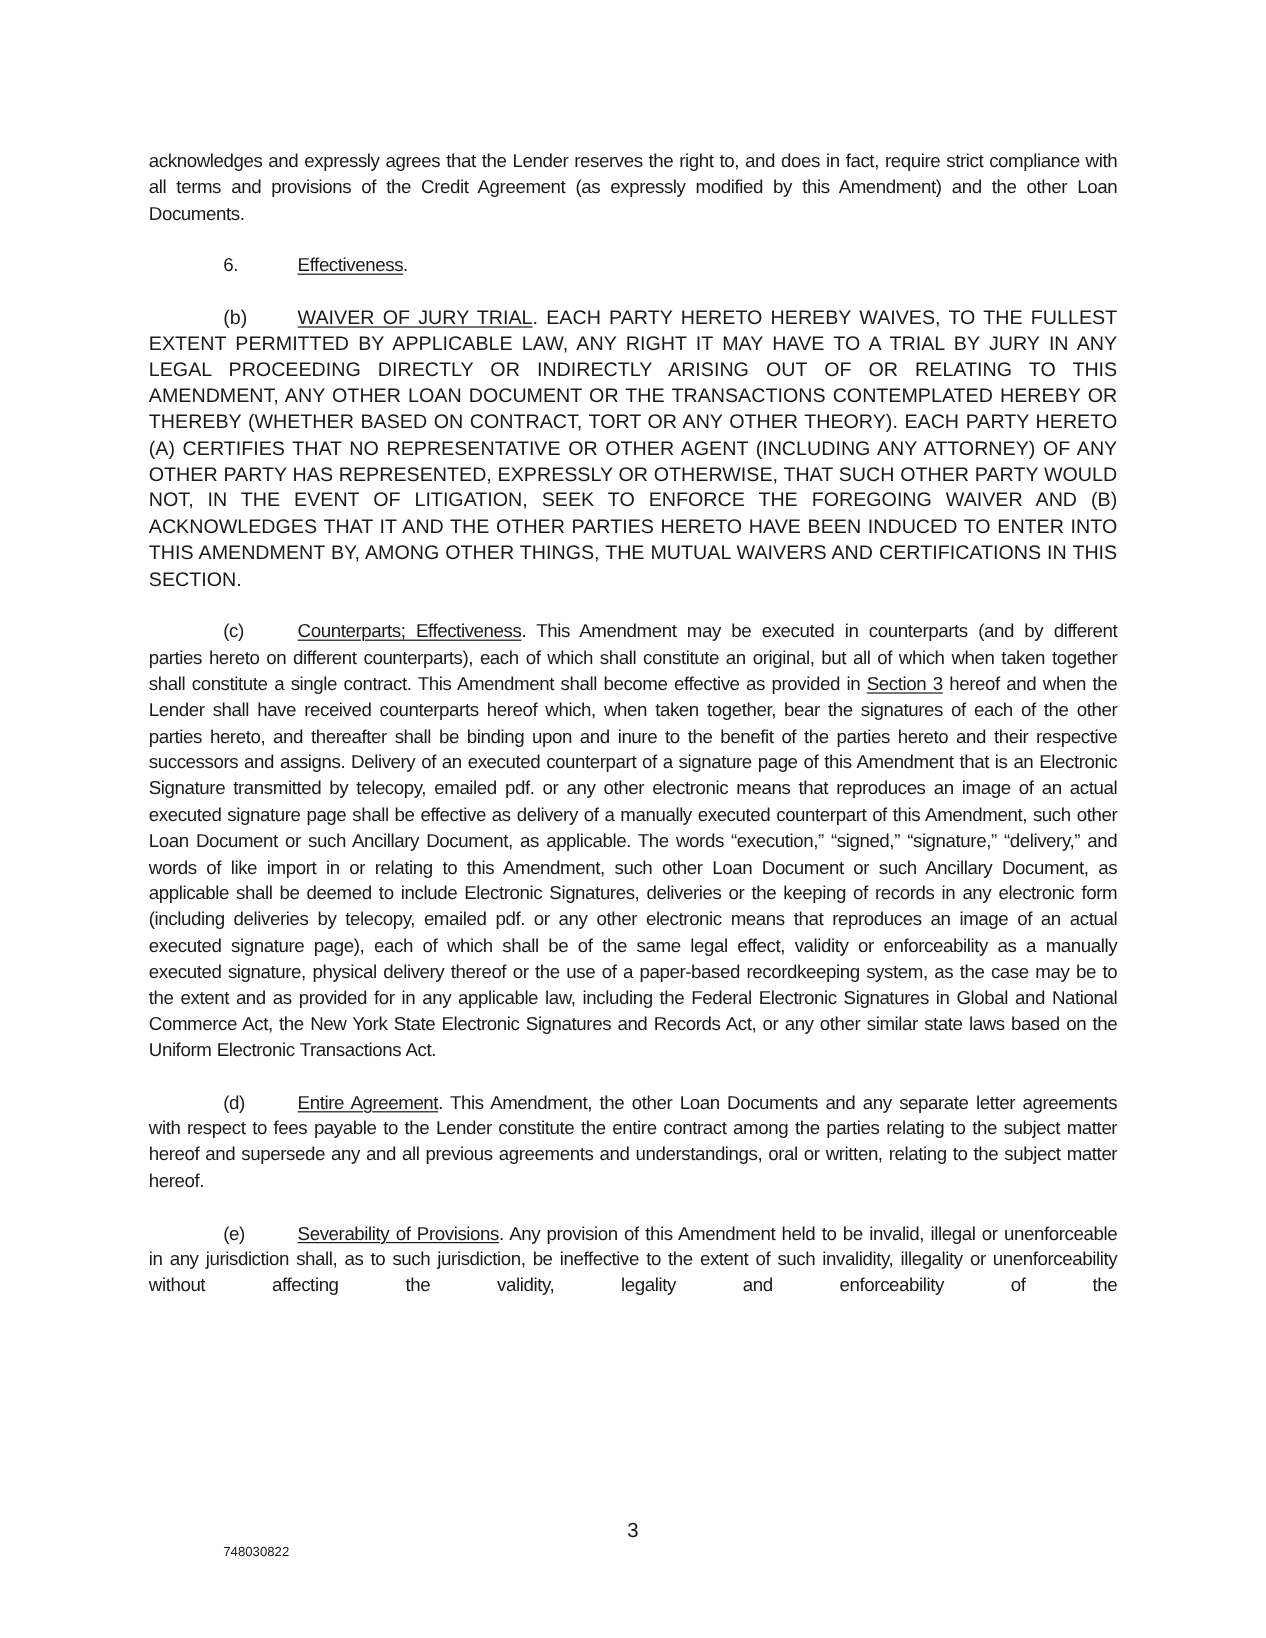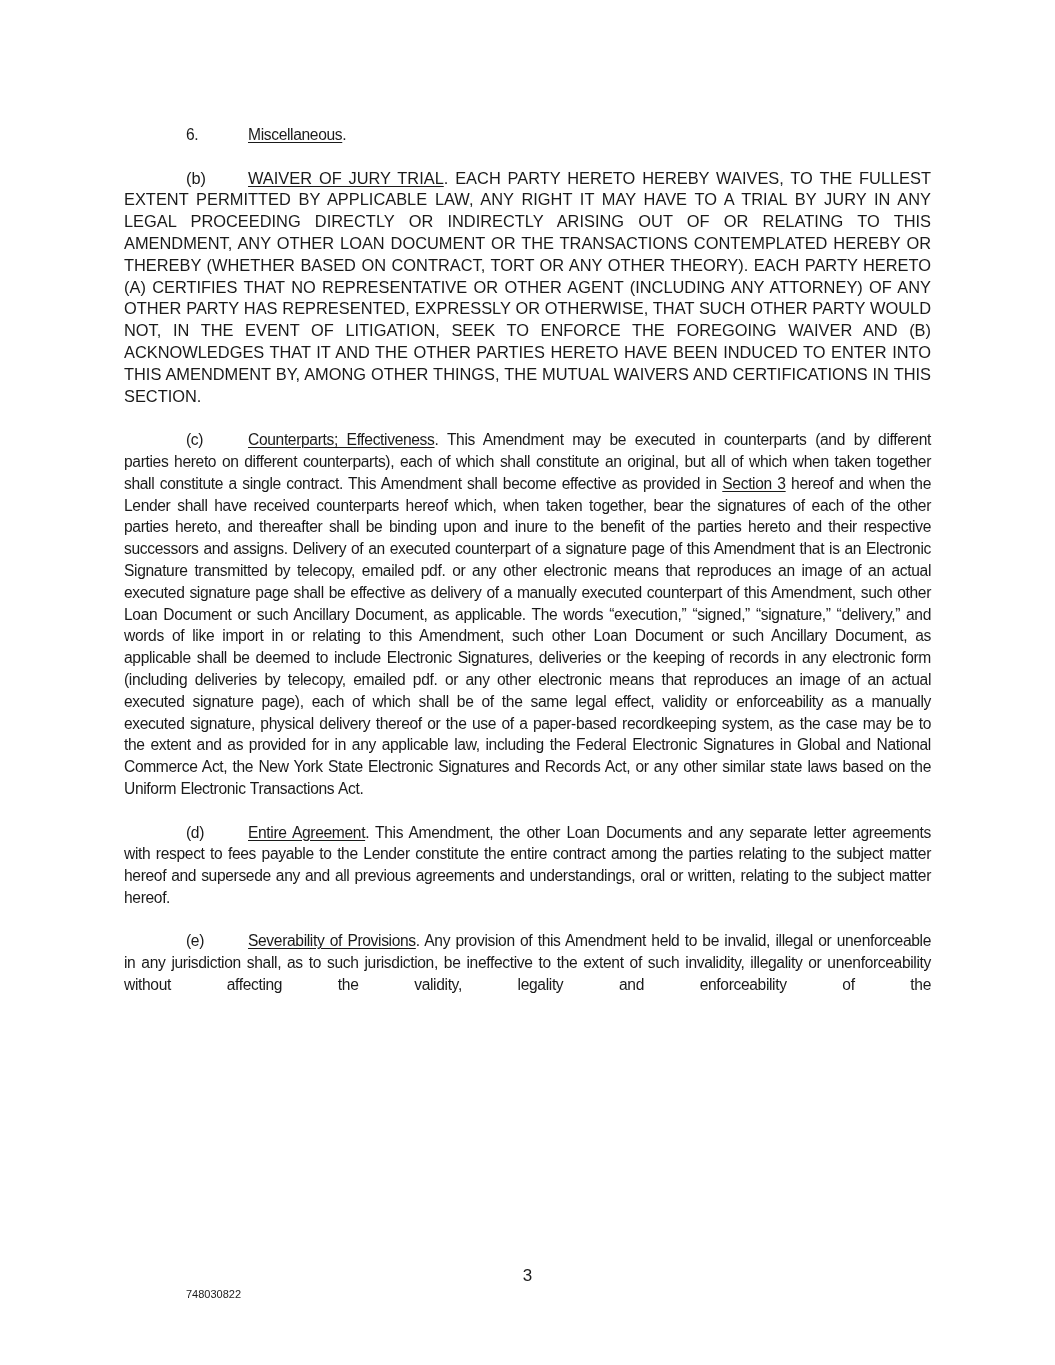--- a/index.html
+++ b/index.html
@@ -23,22 +23,23 @@
   .doc-id {
     position: absolute; top: 1288px; left: 186px;
     font-family: "Liberation Sans", sans-serif; font-size: 11px; color: #1a1a1a;
   }
 </style>
 </head>
 <body>
 
 <div class="page">
 
+  <p class="para narrow">acknowledges and expressly agrees that the Lender reserves the right to, and does in fact, require strict compliance with all terms and provisions of the Credit Agreement (as expressly modified by this Amendment) and the other Loan Documents.</p>
 
-  <p class="heading narrow"><span class="num">6.</span><span class="u">Miscellaneous</span><span>.</span></p>
+  <p class="heading narrow"><span class="num">6.</span><span class="u">Effectiveness</span><span>.</span></p>
 
 
   <p class="para caps first-indent"><span class="num">(b)</span><span class="u">WAIVER OF JURY TRIAL</span><span>.  EACH PARTY HERETO HEREBY WAIVES, TO THE FULLEST EXTENT PERMITTED BY APPLICABLE LAW, ANY RIGHT IT MAY HAVE TO A TRIAL BY JURY IN ANY LEGAL PROCEEDING DIRECTLY OR INDIRECTLY ARISING OUT OF OR RELATING TO THIS AMENDMENT, ANY OTHER LOAN DOCUMENT OR THE TRANSACTIONS CONTEMPLATED HEREBY OR THEREBY (WHETHER BASED ON CONTRACT, TORT OR ANY OTHER THEORY).  EACH PARTY HERETO (A) CERTIFIES THAT NO REPRESENTATIVE OR OTHER AGENT (INCLUDING ANY ATTORNEY) OF ANY OTHER PARTY HAS REPRESENTED, EXPRESSLY OR OTHERWISE, THAT SUCH OTHER PARTY WOULD NOT, IN THE EVENT OF LITIGATION, SEEK TO ENFORCE THE FOREGOING WAIVER AND (B) ACKNOWLEDGES THAT IT AND THE OTHER PARTIES HERETO HAVE BEEN INDUCED TO ENTER INTO THIS AMENDMENT BY, AMONG OTHER THINGS, THE MUTUAL WAIVERS AND CERTIFICATIONS IN THIS SECTION.</span></p>
 
   <p class="para narrow first-indent"><span class="num">(c)</span><span class="u">Counterparts; Effectiveness</span><span>.  This Amendment may be executed in counterparts (and by different parties hereto on different counterparts), each of which shall constitute an original, but all of which when taken together shall constitute a single contract.  This Amendment shall become effective as provided in </span><span class="u">Section 3</span><span> hereof and when the Lender shall have received counterparts hereof which, when taken together, bear the signatures of each of the other parties hereto, and thereafter shall be binding upon and inure to the benefit of the parties hereto and their respective successors and assigns.  Delivery of an executed counterpart of a signature page of this Amendment that is an Electronic Signature transmitted by telecopy, emailed pdf. or any other electronic means that reproduces an image of an actual executed signature page shall be effective as delivery of a manually executed counterpart of this Amendment, such other Loan Document or such Ancillary Document, as applicable.  The words “execution,” “signed,” “signature,” “delivery,” and words of like import in or relating to this Amendment, such other Loan Document or such Ancillary Document, as applicable shall be deemed to include Electronic Signatures, deliveries or the keeping of records in any electronic form (including deliveries by telecopy, emailed pdf. or any other electronic means that reproduces an image of an actual executed signature page), each of which shall be of the same legal effect, validity or enforceability as a manually executed signature, physical delivery thereof or the use of a paper-based recordkeeping system, as the case may be to the extent and as provided for in any applicable law, including the Federal Electronic Signatures in Global and National Commerce Act, the New York State Electronic Signatures and Records Act, or any other similar state laws based on the Uniform Electronic Transactions Act.</span></p>
 
   <p class="para narrow first-indent"><span class="num">(d)</span><span class="u">Entire Agreement</span><span>.   This Amendment, the other Loan Documents and any separate letter agreements with respect to fees payable to the Lender constitute the entire contract among the parties relating to the subject matter hereof and supersede any and all previous agreements and understandings, oral or written, relating to the subject matter hereof.</span></p>
 
   <p class="para narrow first-indent" style="text-align-last: justify;"><span class="num">(e)</span><span class="u">Severability of Provisions</span><span>.  Any provision of this Amendment held to be invalid, illegal or unenforceable in any jurisdiction shall, as to such jurisdiction, be ineffective to the extent of such invalidity, illegality or unenforceability without affecting the validity, legality and enforceability of the</span></p>
 

